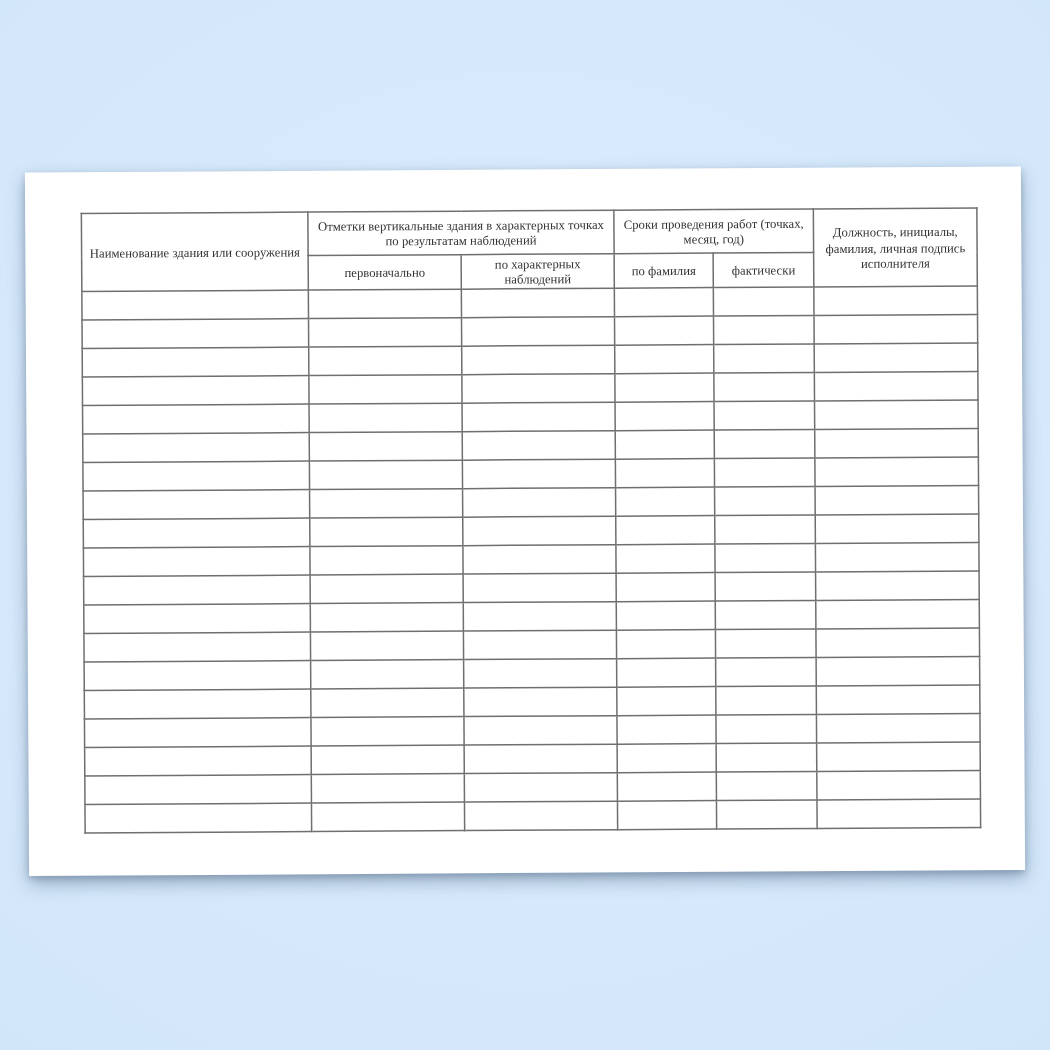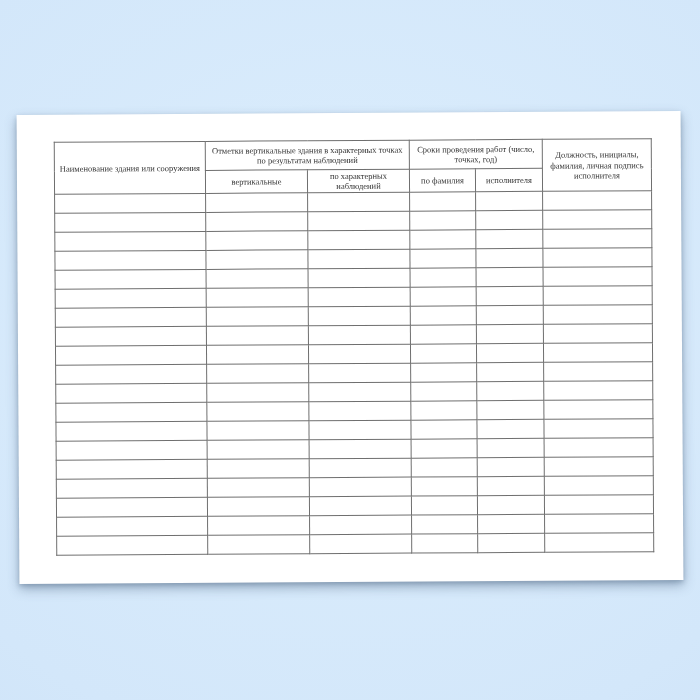--- a/index.html
+++ b/index.html
@@ -65,28 +65,28 @@
           <col class="c2">
           <col class="c3">
         <col class="c4">
           <col class="c5">
           <col class="c6">
       </colgroup>
       <thead>
         <tr class="group-row">
           <th rowspan="2">Наименование здания или сооружения</th>
           <th colspan="2">Отметки вертикальные здания в характерных точках по результатам наблюдений</th>
-          <th colspan="2">Сроки проведения работ (число, точках, год)</th>
+          <th colspan="2">Сроки проведения работ (точках, месяц, год)</th>
           <th rowspan="2">Должность, инициалы, фамилия, личная подпись исполнителя</th>
         </tr>
         <tr class="sub-row">
-          <th>вертикальные</th>
+          <th>первоначально</th>
           <th>по характерных наблюдений</th>
           <th>по фамилия</th>
-          <th>исполнителя</th>
+          <th>фактически</th>
         </tr>
       </thead>
       <tbody>
           <tr>
             <td></td>
             <td></td>
             <td></td>
             <td></td>
             <td></td>
             <td></td>

